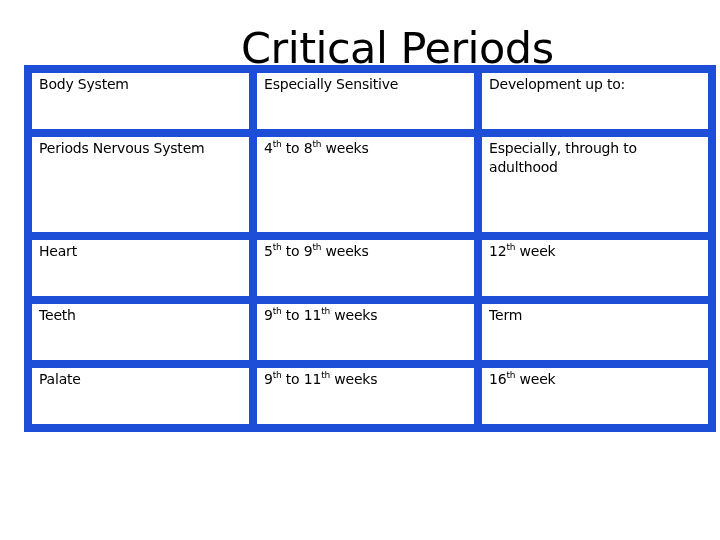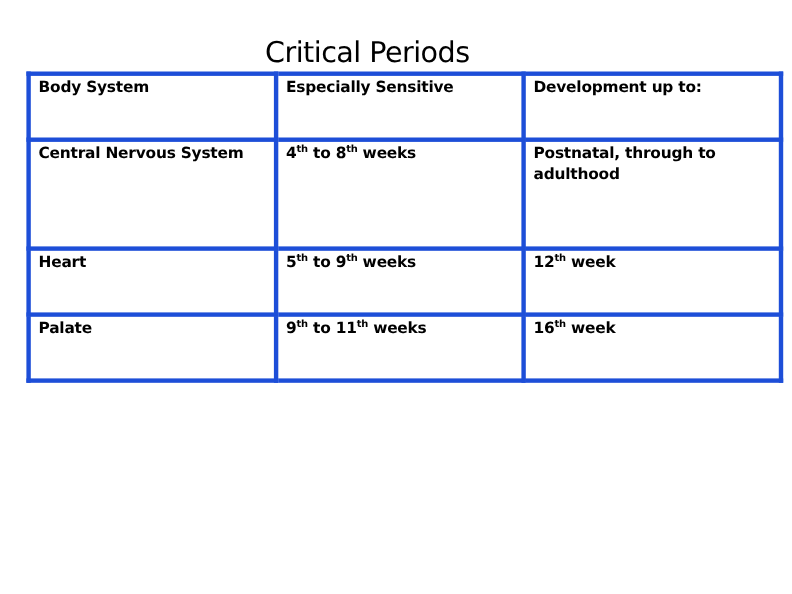--- a/index.html
+++ b/index.html
@@ -1,33 +1,32 @@
 <!DOCTYPE html>
 <html><head>
 <meta charset="utf-8">
 <style>
   html, body { margin: 0; padding: 0; background: #ffffff; }
   body { width: 720px; height: 540px; position: relative; overflow: hidden;
          font-family: "DejaVu Sans", sans-serif; color: #000; }
   .title {
     position: absolute; left: 241px; top: 28px;
     font-family: "DejaVu Sans", sans-serif;
-    font-size: 26px; line-height: 40px; font-weight: normal;
+    font-size: 43px; line-height: 40px; font-weight: normal;
     letter-spacing: -0.5px; white-space: nowrap;
   }
   table.grid {
     position: absolute; left: 24px; top: 65px;
     width: 684px; border-collapse: collapse; table-layout: fixed;
   }
   table.grid td {
-    border: 4px solid #1d4ed8; vertical-align: top;
+    border: 8px solid #1d4ed8; vertical-align: top;
     padding: 2px 6px 16px 7px; font-size: 14px; line-height: 19px;
     font-family: "DejaVu Sans", sans-serif; letter-spacing: -0.2px;
     overflow: hidden;
-    font-weight: bold;
   }
   col.c1 { width: 225px; } col.c2 { width: 225px; } col.c3 { width: 234px; }
   tr.r-normal td { height: 38px; }
   tr.r-tall td { height: 77px; }
   sup { font-size: 9px; line-height: 0; vertical-align: 6px; }
 </style>
 </head>
 <body>
 
 <div class="title">Critical Periods</div>
@@ -40,34 +39,39 @@
     </colgroup>
   <tbody>
     <tr class="r-normal">
       <td>Body System</td>
       <td>Especially Sensitive</td>
       <td>Development up to:</td>
     </tr>
   </tbody>
   <tbody id="rows-body">
   <tr class="r-tall">
-    <td><span>Central Nervous System</span></td>
+    <td><span>Periods Nervous System</span></td>
     <td><span>4</span><sup>th</sup><span> to </span><span>8</span><sup>th</sup><span> weeks</span></td>
-    <td><span></span><sup></sup><span>Postnatal, through to adulthood</span></td>
+    <td><span></span><sup></sup><span>Especially, through to adulthood</span></td>
   </tr>
 
   <tr class="r-normal">
     <td><span>Heart</span></td>
     <td><span>5</span><sup>th</sup><span> to </span><span>9</span><sup>th</sup><span> weeks</span></td>
     <td><span>12</span><sup>th</sup><span> week</span></td>
   </tr>
 
 
 
 
+  <tr class="r-normal">
+    <td><span>Teeth</span></td>
+    <td><span>9</span><sup>th</sup><span> to </span><span>11</span><sup>th</sup><span> weeks</span></td>
+    <td><span></span><sup></sup><span>Term</span></td>
+  </tr>
 
   <tr class="r-normal">
     <td><span>Palate</span></td>
     <td><span>9</span><sup>th</sup><span> to </span><span>11</span><sup>th</sup><span> weeks</span></td>
     <td><span>16</span><sup>th</sup><span> week</span></td>
   </tr>
 
 
 </tbody>
 </table>

